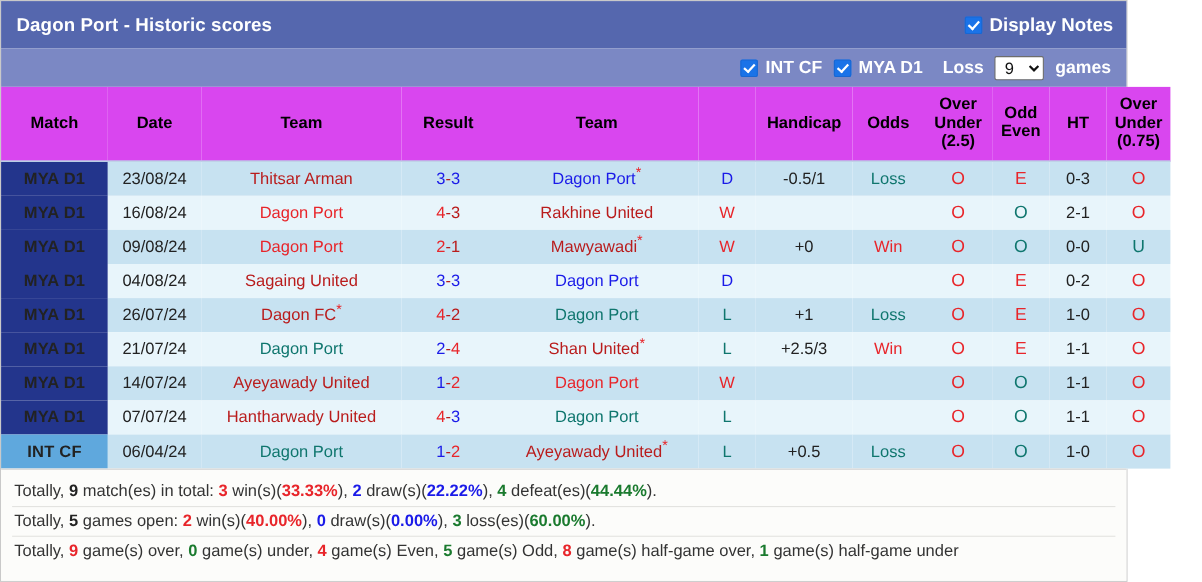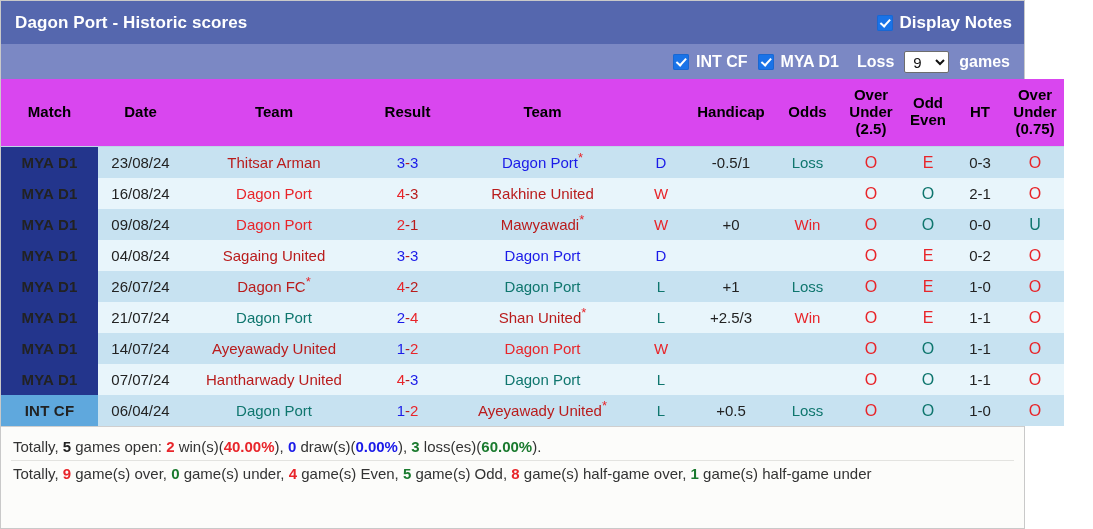--- a/index.html
+++ b/index.html
@@ -328,17 +328,18 @@
           <td><span class="c-green">Loss</span></td>
           <td><span class="circ c-red">O</span></td>
           <td><span class="circ c-green">O</span></td>
           <td>1-0</td>
           <td><span class="circ c-red">O</span></td>
         </tr>
       </tbody>
   </table>
 
   <div class="summary">
+    <div class="sline" id="sline1">Totally, <b class="b-dark">9</b> match(es) in total: <b class="b-red">3</b> win(s)(<b class="b-red">33.33%</b>), <b class="b-blue">2</b> draw(s)(<b class="b-blue">22.22%</b>), <b class="b-green">4</b> defeat(es)(<b class="b-green">44.44%</b>).</div>
     <div class="sline" id="sline2">Totally, <b class="b-dark">5</b> games open: <b class="b-red">2</b> win(s)(<b class="b-red">40.00%</b>), <b class="b-blue">0</b> draw(s)(<b class="b-blue">0.00%</b>), <b class="b-green">3</b> loss(es)(<b class="b-green">60.00%</b>).</div>
     <div class="sline" id="sline3">Totally, <b class="b-red">9</b> game(s) over, <b class="b-green">0</b> game(s) under, <b class="b-red">4</b> game(s) Even, <b class="b-green">5</b> game(s) Odd, <b class="b-red">8</b> game(s) half-game over, <b class="b-green">1</b> game(s) half-game under</div>
   </div>
 
 </div>
 
 </body></html>

